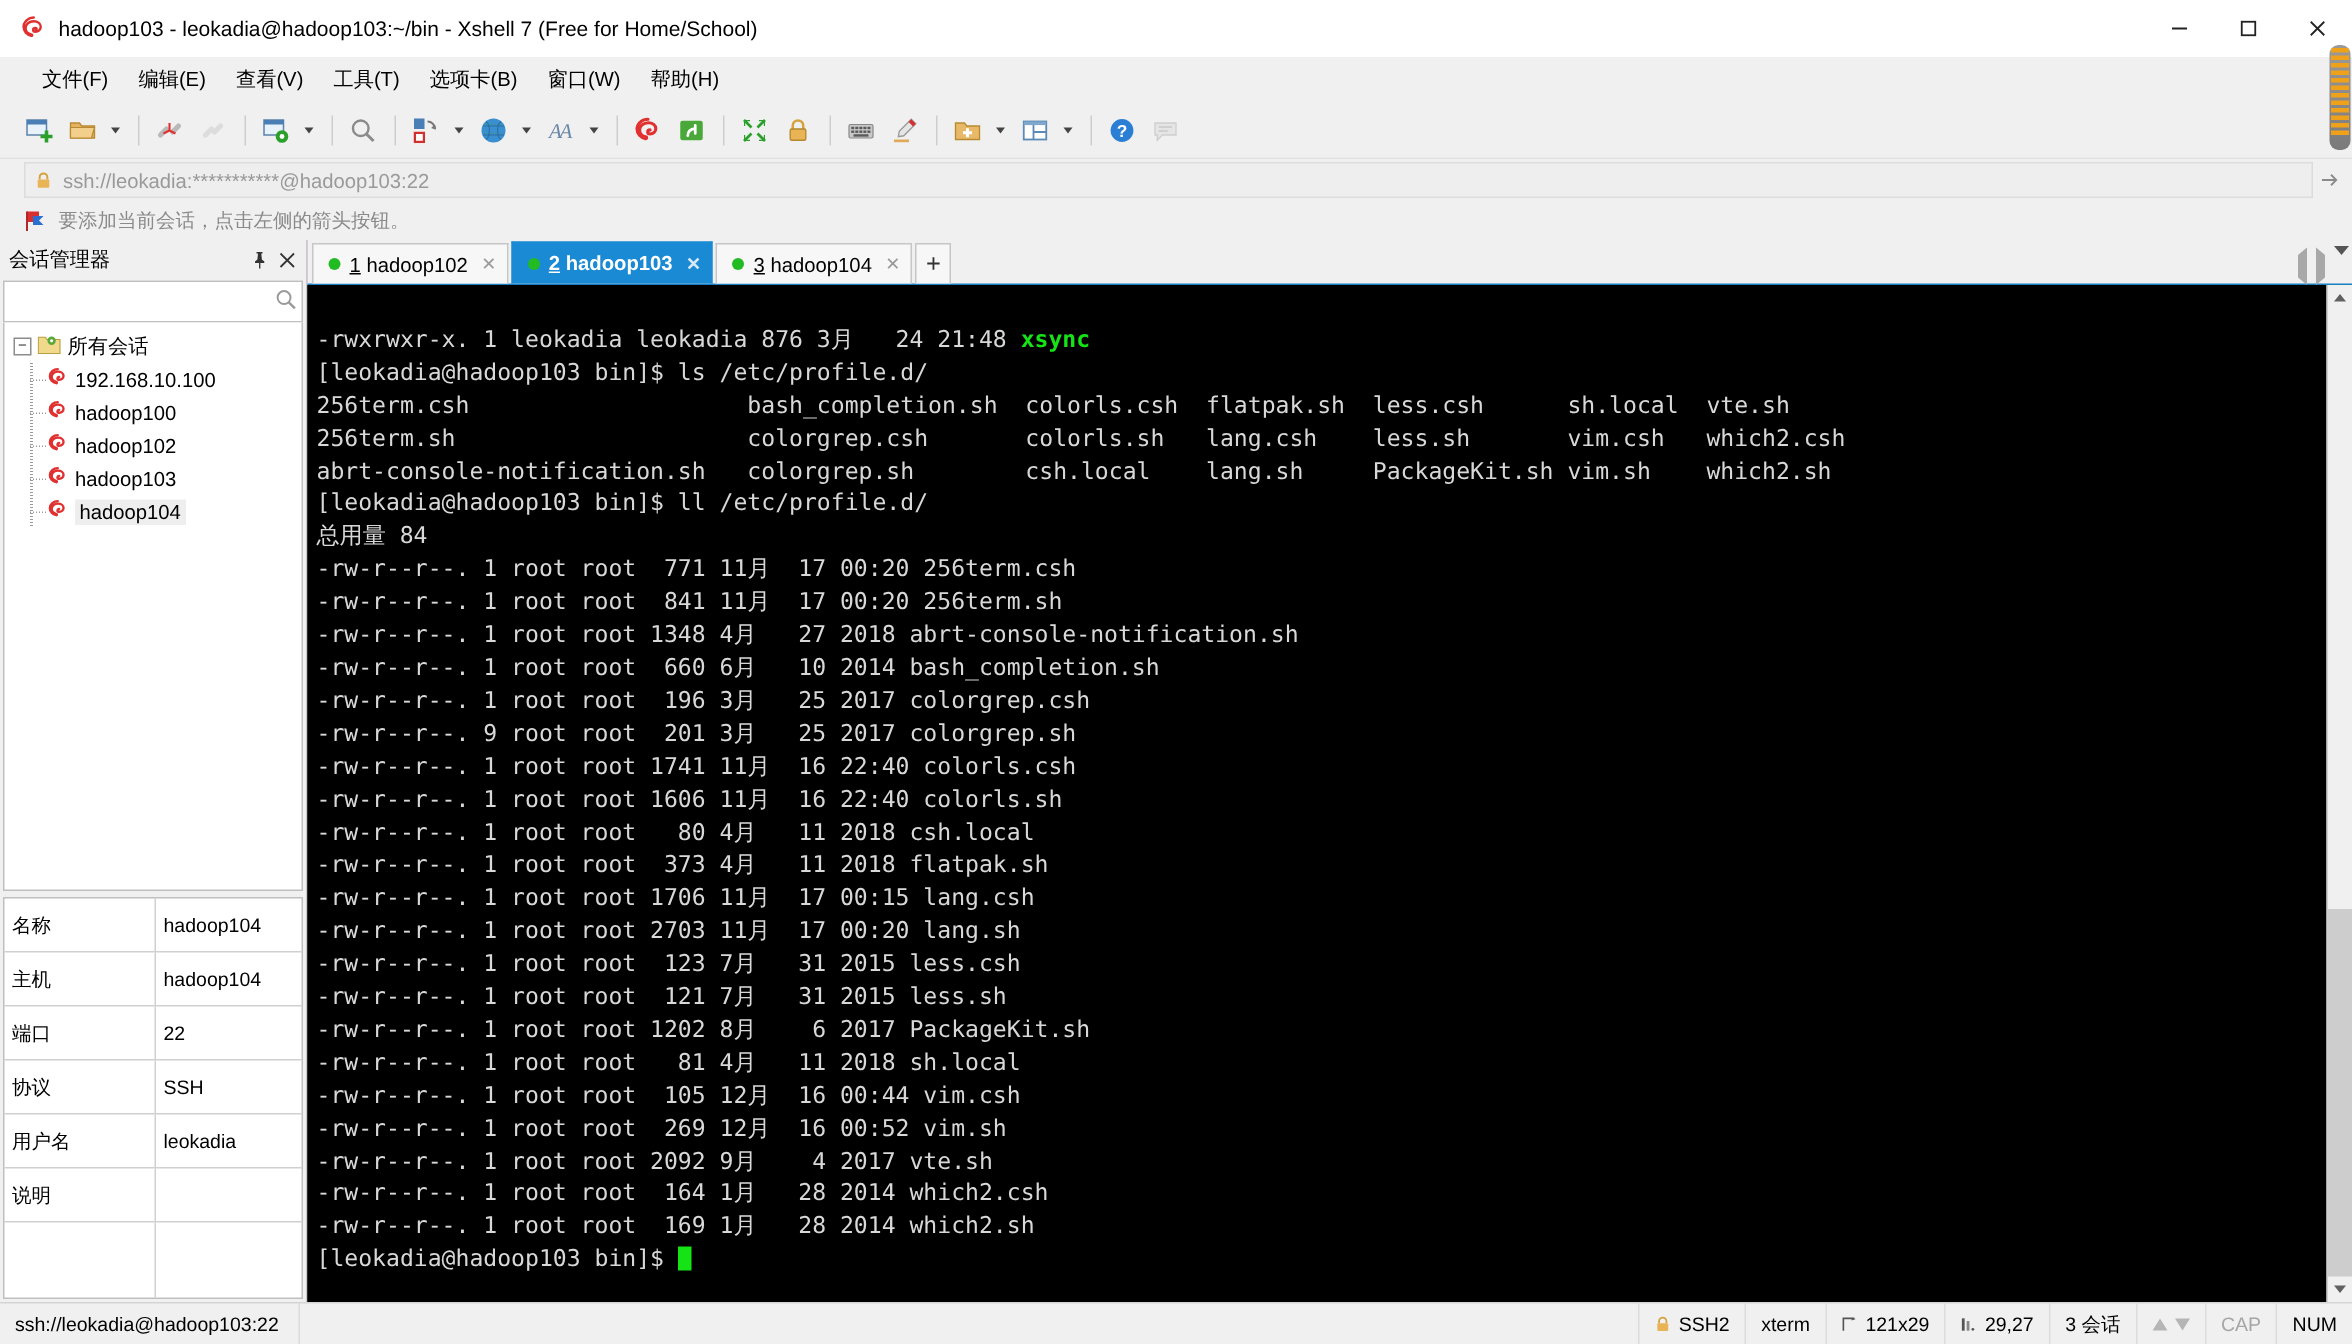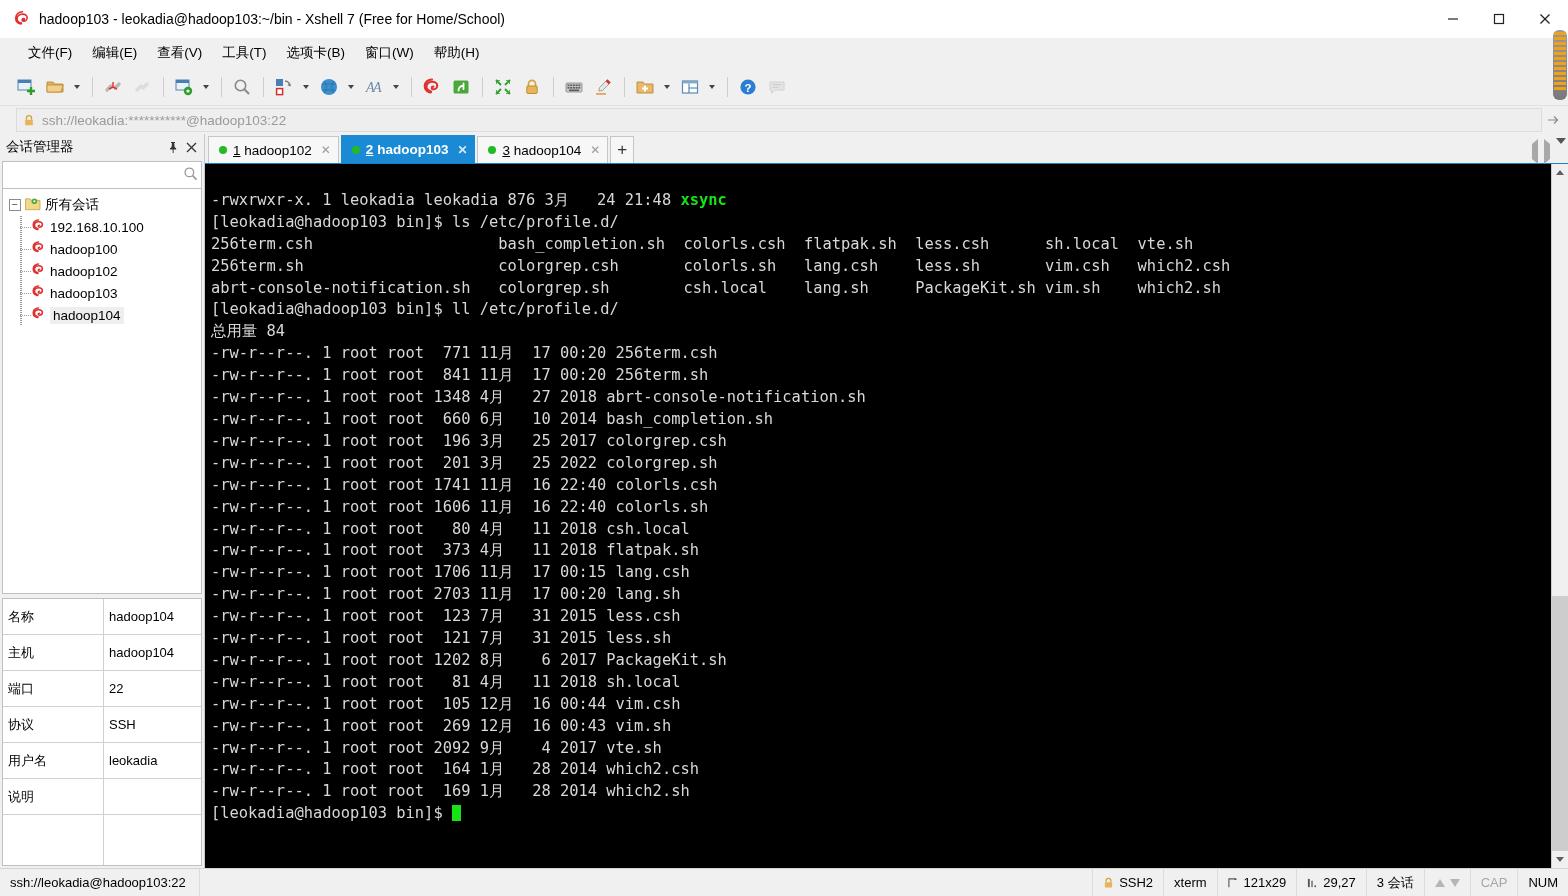--- a/index.html
+++ b/index.html
@@ -615,20 +615,30 @@
       </span>
       <span>ssh://leokadia:***********@hadoop103:22</span>
     </div>
     <div class="addrgo">
       <svg width="12" height="10" viewBox="0 0 12 10">
           <path d="M1 5h9M7 1.5L10.5 5 7 8.5" fill="none" stroke="#8a8a8a" stroke-width="1.2"></path>
         </svg>
     </div>
   </div>
 
+  <div class="notifbar">
+    <span class="flagicon">
+      <svg width="16" height="16" viewBox="0 0 16 16">
+        <path d="M2 2h8v7H2z" fill="#d83030"></path>
+        <path d="M6 5h7l-3 3 3 3H6z" fill="#2a6fd0"></path>
+        <path d="M2 2v13" stroke="#b02424" stroke-width="1.3"></path>
+      </svg>
+    </span>
+    <span>要添加当前会话，点击左侧的箭头按钮。</span>
+  </div>
 
   <div class="body">
 
     <div class="sidebar">
       <div class="sb-header">
         <span class="sb-title">会话管理器</span>
         <span class="sb-hbtn">
           <svg width="12" height="13" viewBox="0 0 12 13">
             <path d="M4 1h4v1h-.8l.4 4 1.6 1.4v1H6.6V12h-0.9V8.4H3v-1L4.6 6 5 2H4z" fill="#333"></path>
           </svg>
@@ -776,33 +786,33 @@
 <span>256term.csh                    bash_completion.sh  colorls.csh  flatpak.sh  less.csh      sh.local  vte.sh</span>
 <span>256term.sh                     colorgrep.csh       colorls.sh   lang.csh    less.sh       vim.csh   which2.csh</span>
 <span>abrt-console-notification.sh   colorgrep.sh        csh.local    lang.sh     PackageKit.sh vim.sh    which2.sh</span>
 <span>[leokadia@hadoop103 bin]$ ll /etc/profile.d/</span>
 <span>总用量 84</span>
 <span>-rw-r--r--. 1 root root  771 11月  17 00:20 256term.csh</span>
 <span>-rw-r--r--. 1 root root  841 11月  17 00:20 256term.sh</span>
 <span>-rw-r--r--. 1 root root 1348 4月   27 2018 abrt-console-notification.sh</span>
 <span>-rw-r--r--. 1 root root  660 6月   10 2014 bash_completion.sh</span>
 <span>-rw-r--r--. 1 root root  196 3月   25 2017 colorgrep.csh</span>
-<span>-rw-r--r--. 1 root root  201 3月   25 2022 colorgrep.sh</span>
+<span>-rw-r--r--. 9 root root  201 3月   25 2017 colorgrep.sh</span>
 <span>-rw-r--r--. 1 root root 1741 11月  16 22:40 colorls.csh</span>
 <span>-rw-r--r--. 1 root root 1606 11月  16 22:40 colorls.sh</span>
 <span>-rw-r--r--. 1 root root   80 4月   11 2018 csh.local</span>
 <span>-rw-r--r--. 1 root root  373 4月   11 2018 flatpak.sh</span>
 <span>-rw-r--r--. 1 root root 1706 11月  17 00:15 lang.csh</span>
 <span>-rw-r--r--. 1 root root 2703 11月  17 00:20 lang.sh</span>
 <span>-rw-r--r--. 1 root root  123 7月   31 2015 less.csh</span>
 <span>-rw-r--r--. 1 root root  121 7月   31 2015 less.sh</span>
 <span>-rw-r--r--. 1 root root 1202 8月    6 2017 PackageKit.sh</span>
 <span>-rw-r--r--. 1 root root   81 4月   11 2018 sh.local</span>
 <span>-rw-r--r--. 1 root root  105 12月  16 00:44 vim.csh</span>
-<span>-rw-r--r--. 1 root root  269 12月  16 00:43 vim.sh</span>
+<span>-rw-r--r--. 1 root root  269 12月  16 00:52 vim.sh</span>
 <span>-rw-r--r--. 1 root root 2092 9月    4 2017 vte.sh</span>
 <span>-rw-r--r--. 1 root root  164 1月   28 2014 which2.csh</span>
 <span>-rw-r--r--. 1 root root  169 1月   28 2014 which2.sh</span>
 <span>[leokadia@hadoop103 bin]$ </span><span class="cursor"></span>
         </div>
         <div class="vscroll">
           <div class="vs-arrow up">
               <i></i>
             </div>
           <div class="vs-track">

